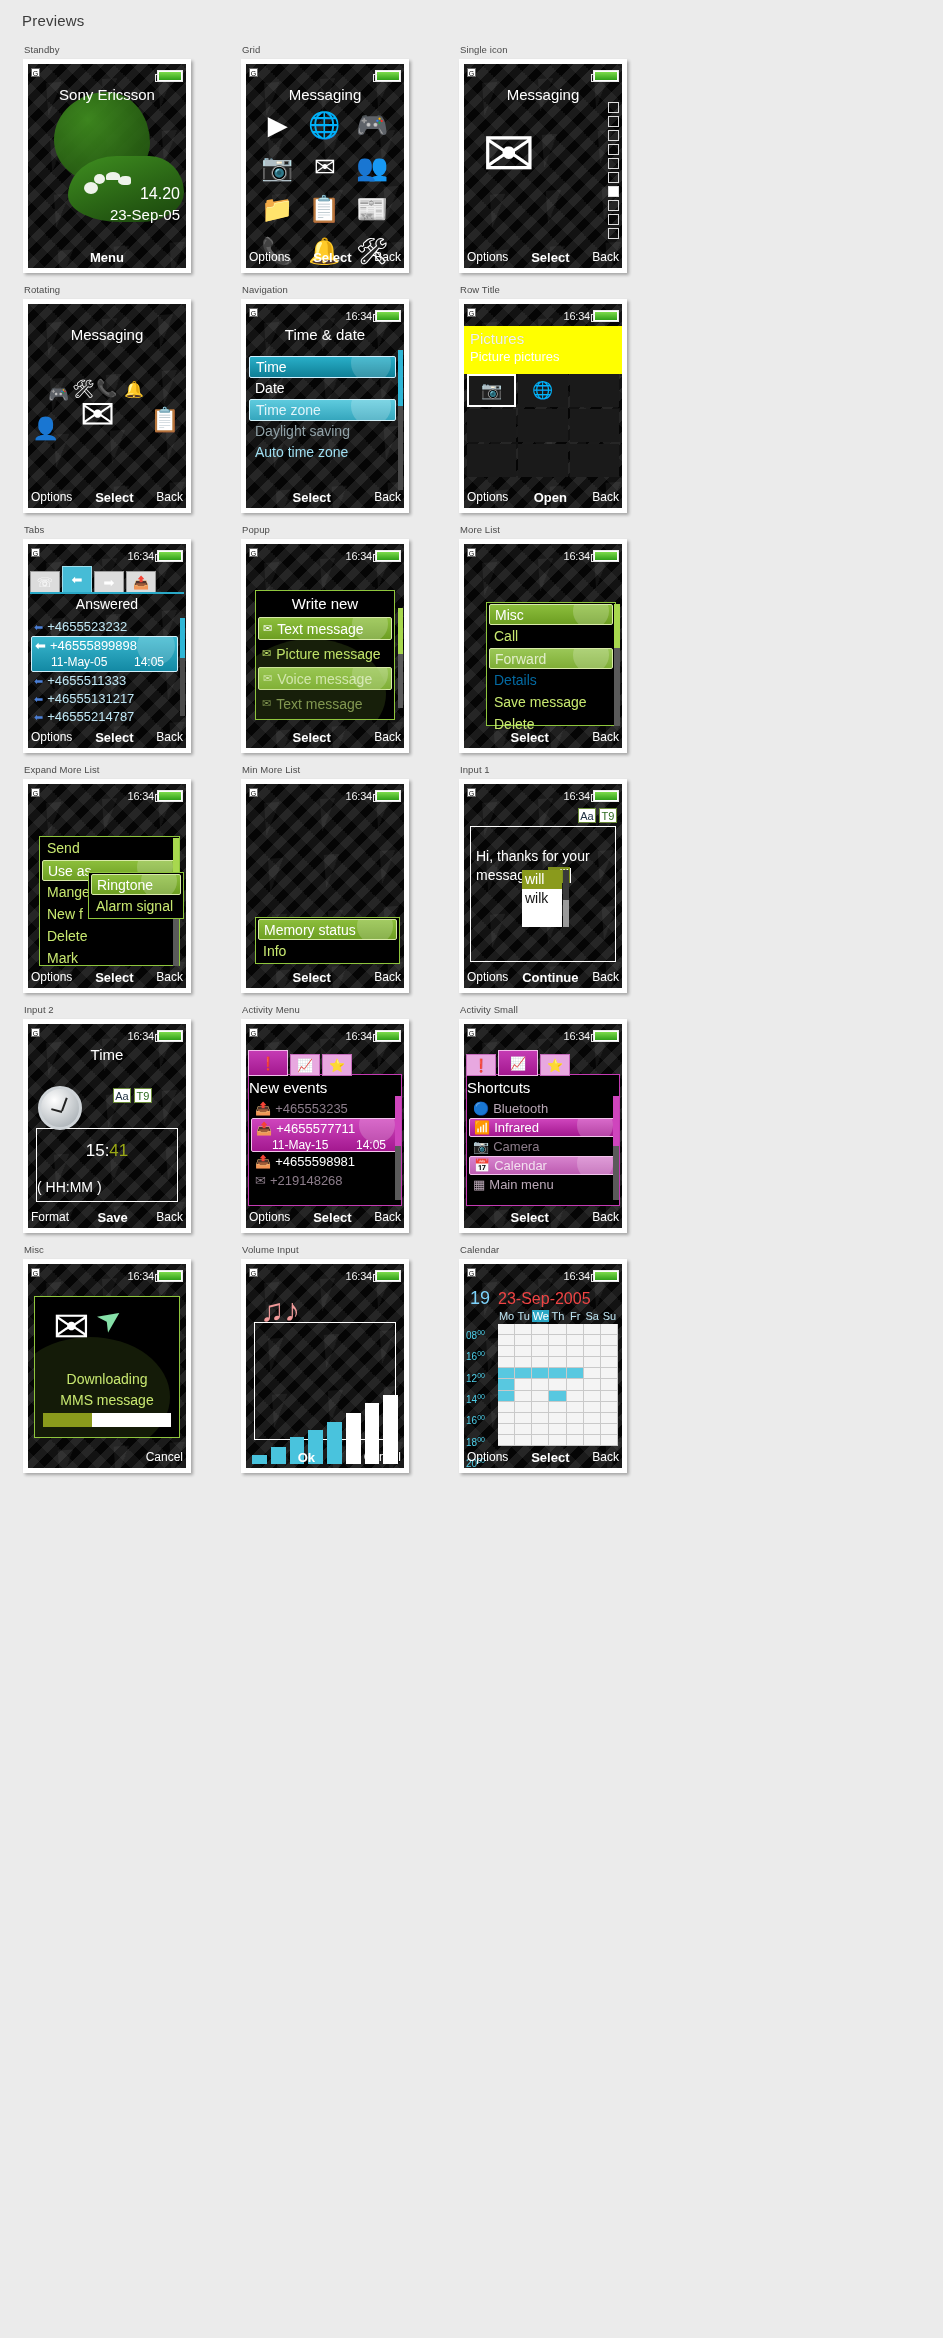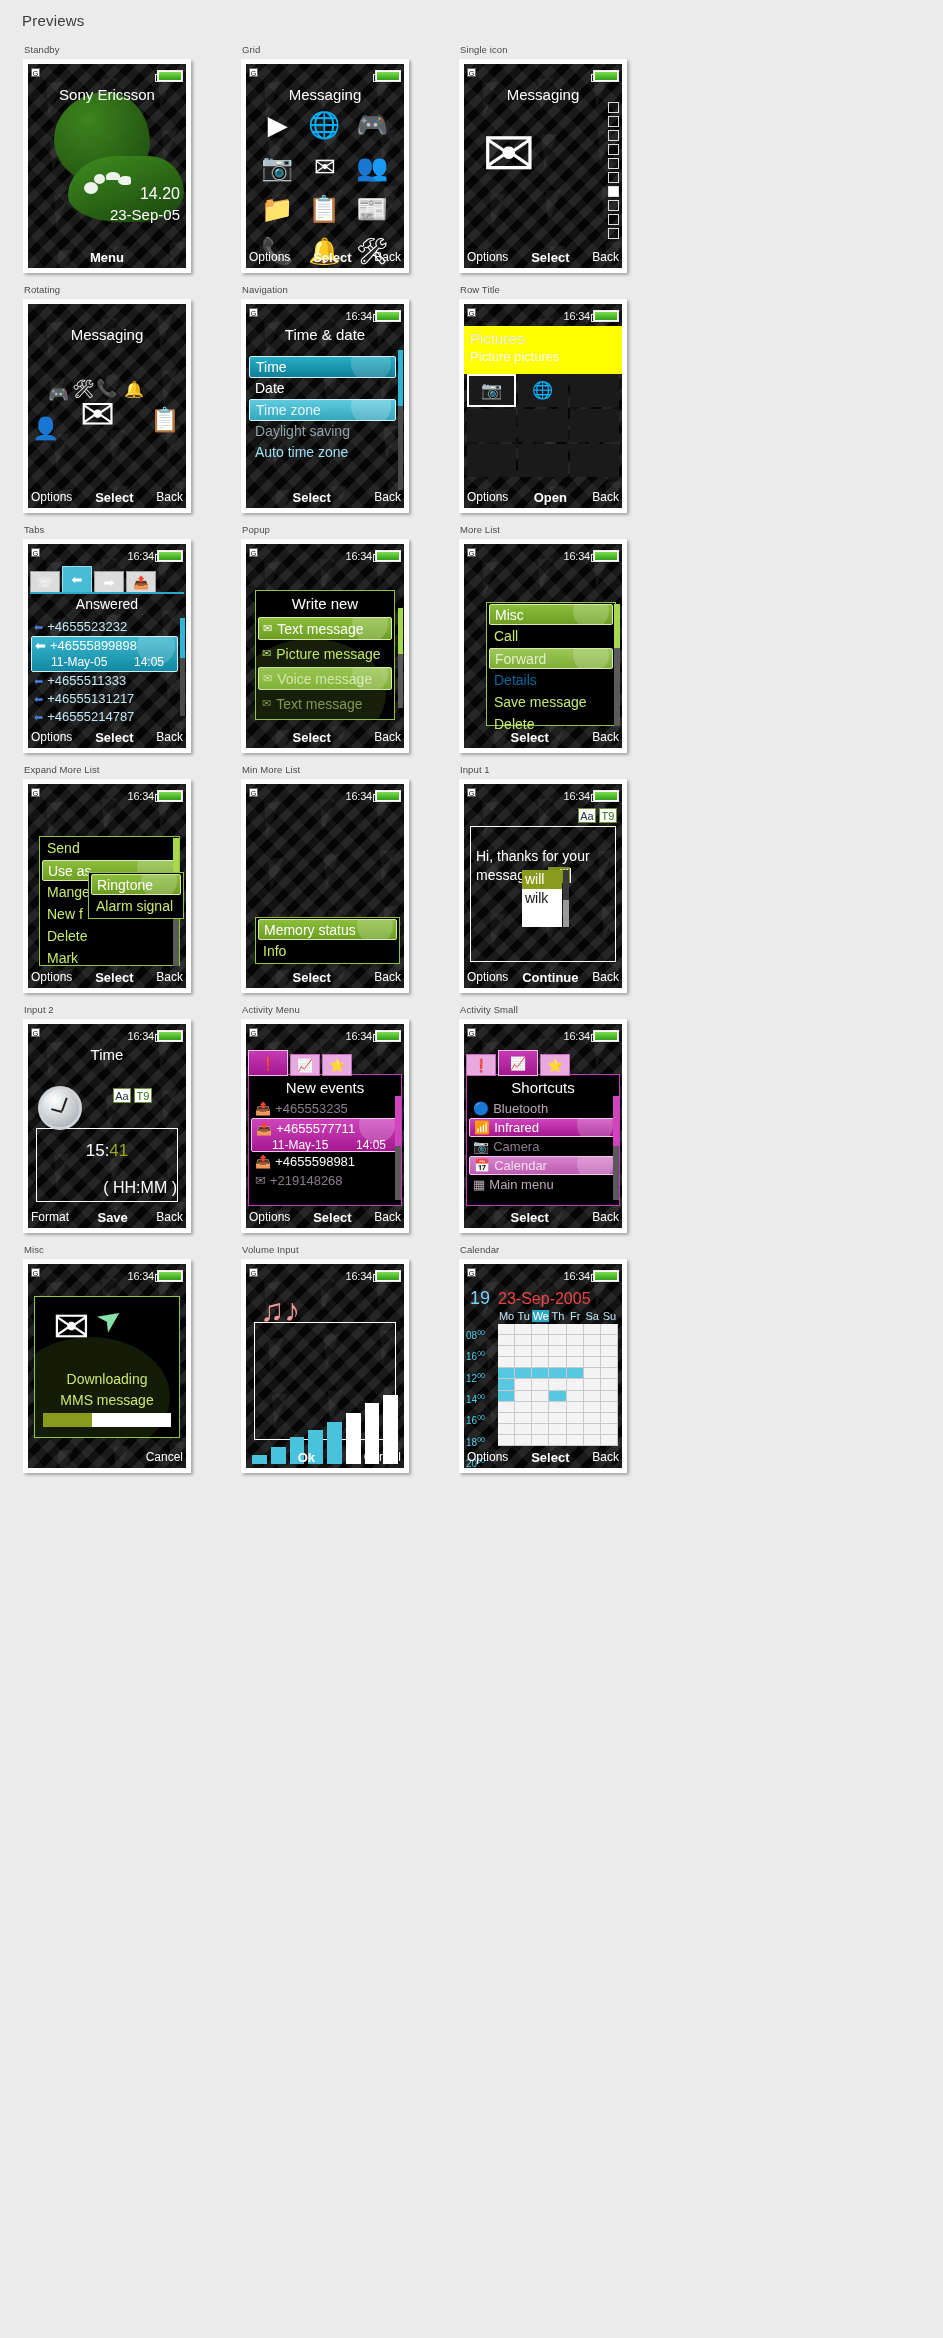--- a/index.html
+++ b/index.html
@@ -218,28 +218,28 @@
   .suggest .sbar span{position:absolute;top:0;left:0;width:6px;height:30px;background:#3a3a3a}
   .caret{display:inline-block;width:1px;height:15px;background:#fff;vertical-align:-3px}
 
   
   .clockface{position:absolute;left:10px;top:62px;width:44px;height:44px;border-radius:50%;background:radial-gradient(circle at 35% 30%,#fff,#9aa2a8);border:3px solid #cfd4d8;z-index:7}
   .clockface:before{content:"";position:absolute;left:20px;top:8px;width:2px;height:14px;background:#222;transform-origin:bottom center;transform:rotate(20deg)}
   .clockface:after{content:"";position:absolute;left:20px;top:12px;width:2px;height:11px;background:#222;transform-origin:bottom center;transform:rotate(-75deg)}
   .timebox{position:absolute;left:8px;right:8px;top:104px;bottom:26px;border:1px solid #fff;z-index:6}
   .timeval{position:absolute;left:0;right:0;top:12px;text-align:center;font-size:17px;color:#fff}
   .timeval em{font-style:normal;color:#9aa817}
-  .timefmt{position:absolute;left:0;right:0;top:50px;text-align:right;font-size:16px;color:#fff}
+  .timefmt{position:absolute;left:0;right:0;top:50px;text-align:left;font-size:14px;color:#fff}
 
   
   .atabs{position:absolute;left:2px;right:2px;top:26px;height:26px;z-index:7;display:flex;align-items:flex-end;gap:2px}
   .atab{width:30px;height:22px;background:#e8a8e0;display:flex;align-items:center;justify-content:center;font-size:13px;border:1px solid #c569bb}
   .atab.active{width:40px;height:26px;background:linear-gradient(#c53bb4,#a3188f);border-color:#f0b9e9}
   .apanel{position:absolute;left:2px;right:2px;top:50px;bottom:22px;border:1px solid #c53bb4;background:#000;z-index:6}
-  .apanel .ptitle{text-align:center;font-size:15px;color:#fff;padding:4px 0 3px}
+  .apanel .ptitle{text-align:left;font-size:15px;color:#fff;padding:4px 0 3px}
   .ai{height:19px;line-height:19px;font-size:13px;color:#b9a7b6;display:flex;align-items:center;gap:4px;padding:0 4px;margin:0 2px}
   .ai.sel{background:linear-gradient(#cf45bd,#a3188f);border:1px solid #f3c3ec;border-radius:2px;color:#fff;position:relative;overflow:hidden}
   .ai.sel:after{content:"";position:absolute;right:3px;top:-12px;width:36px;height:36px;border-radius:50%;background:rgba(255,255,255,.2)}
   .ai.selbig{height:34px;display:block;padding:1px 4px}
   .ai.selbig .r1{display:flex;align-items:center;gap:4px;font-size:13px;line-height:17px}
   .ai.selbig .r2{display:flex;justify-content:space-between;font-size:12px;line-height:16px;padding:0 8px 0 16px}
   .ai.dim{background:linear-gradient(#d783cd,#bd5cb2);border:1px solid #f3c3ec;border-radius:2px;color:#f3dff0;position:relative;overflow:hidden}
   .ai.dim:after{content:"";position:absolute;right:3px;top:-12px;width:36px;height:36px;border-radius:50%;background:rgba(255,255,255,.2)}
   .ai.off{color:#8d7d8b}
   .ascroll{position:absolute;right:3px;top:72px;width:6px;height:104px;background:#5a5a5a;z-index:8}

